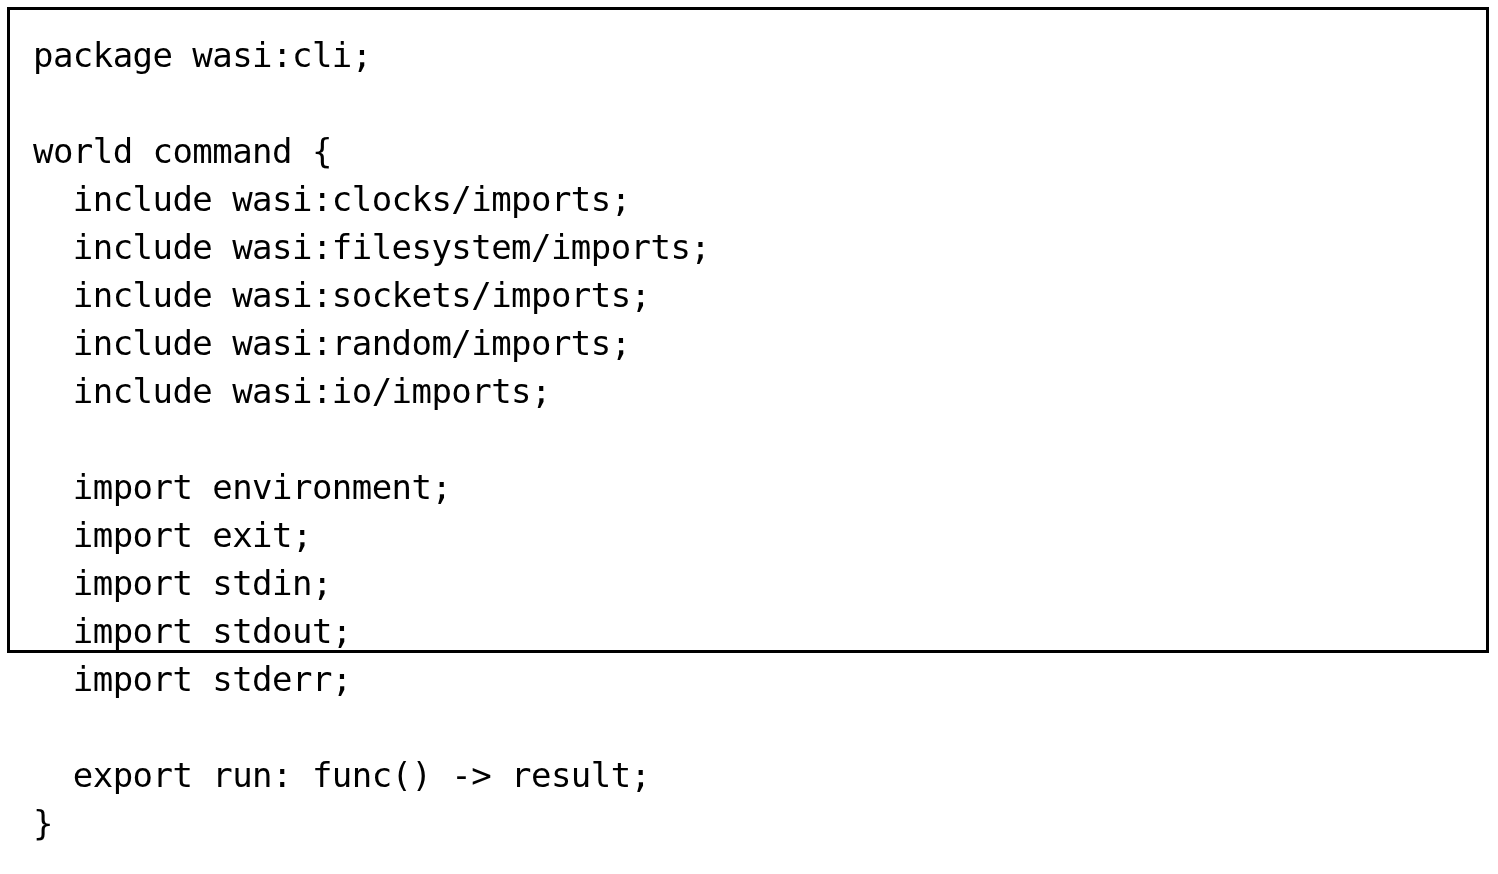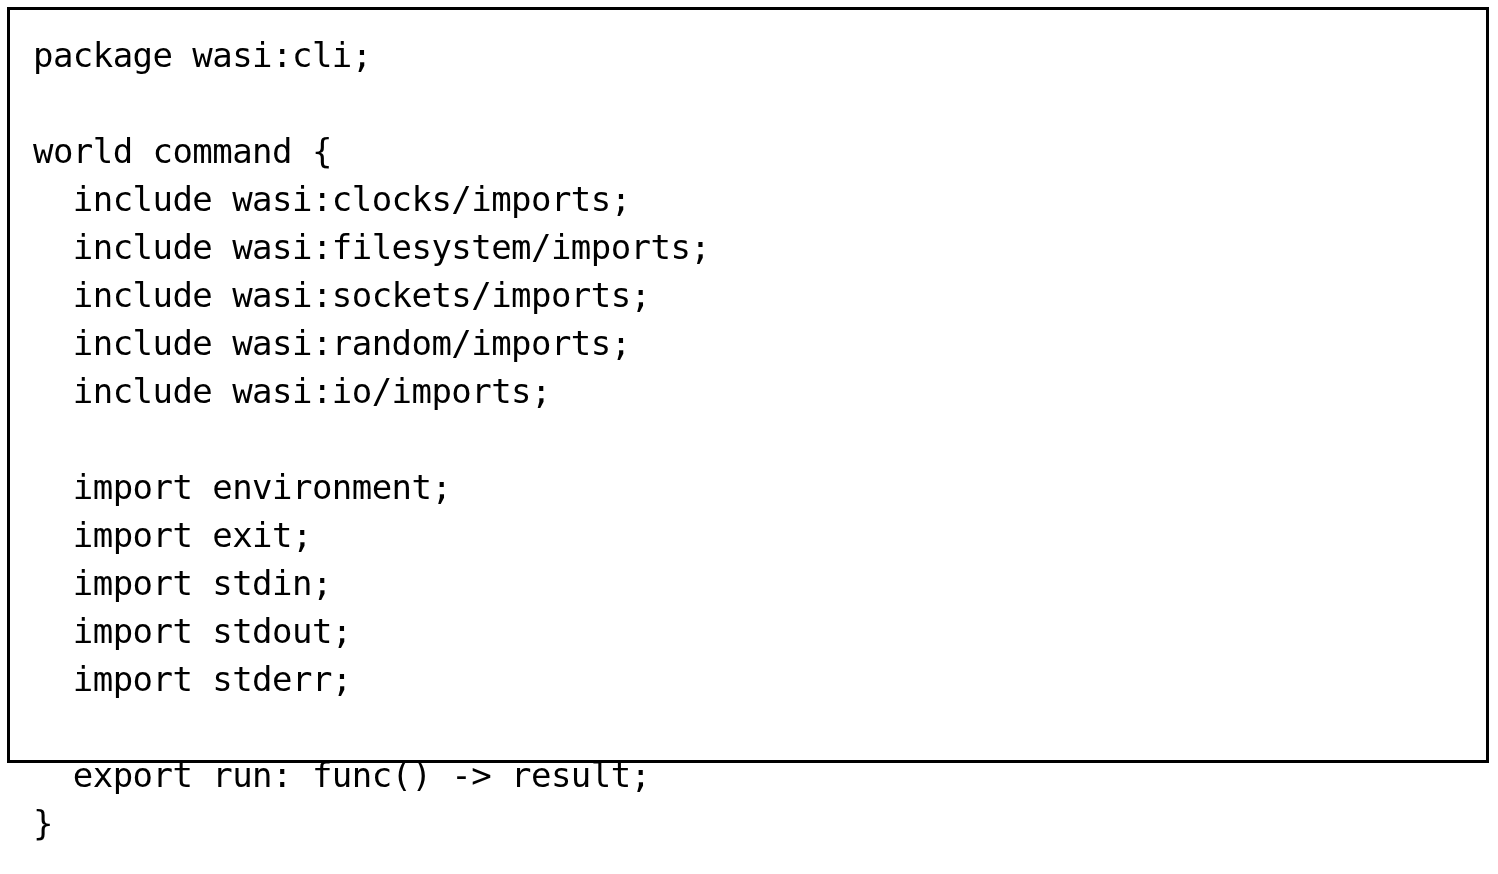--- a/index.html
+++ b/index.html
@@ -13,21 +13,21 @@
     height: 874px;
     overflow: hidden;
     font-family: "DejaVu Sans Mono", "Liberation Mono", monospace;
   }
 
   #code-figure {
     position: absolute;
     left: 7px;
     top: 7px;
     width: 1482px;   
-    height: 756px;
+    height: 646px;
     box-sizing: border-box;
     border: 3px solid #000000;
     background: #ffffff;
   }
 
   #code-block {
     position: absolute;
     left: 23px;   
     top: 21px;
     margin: 0;

